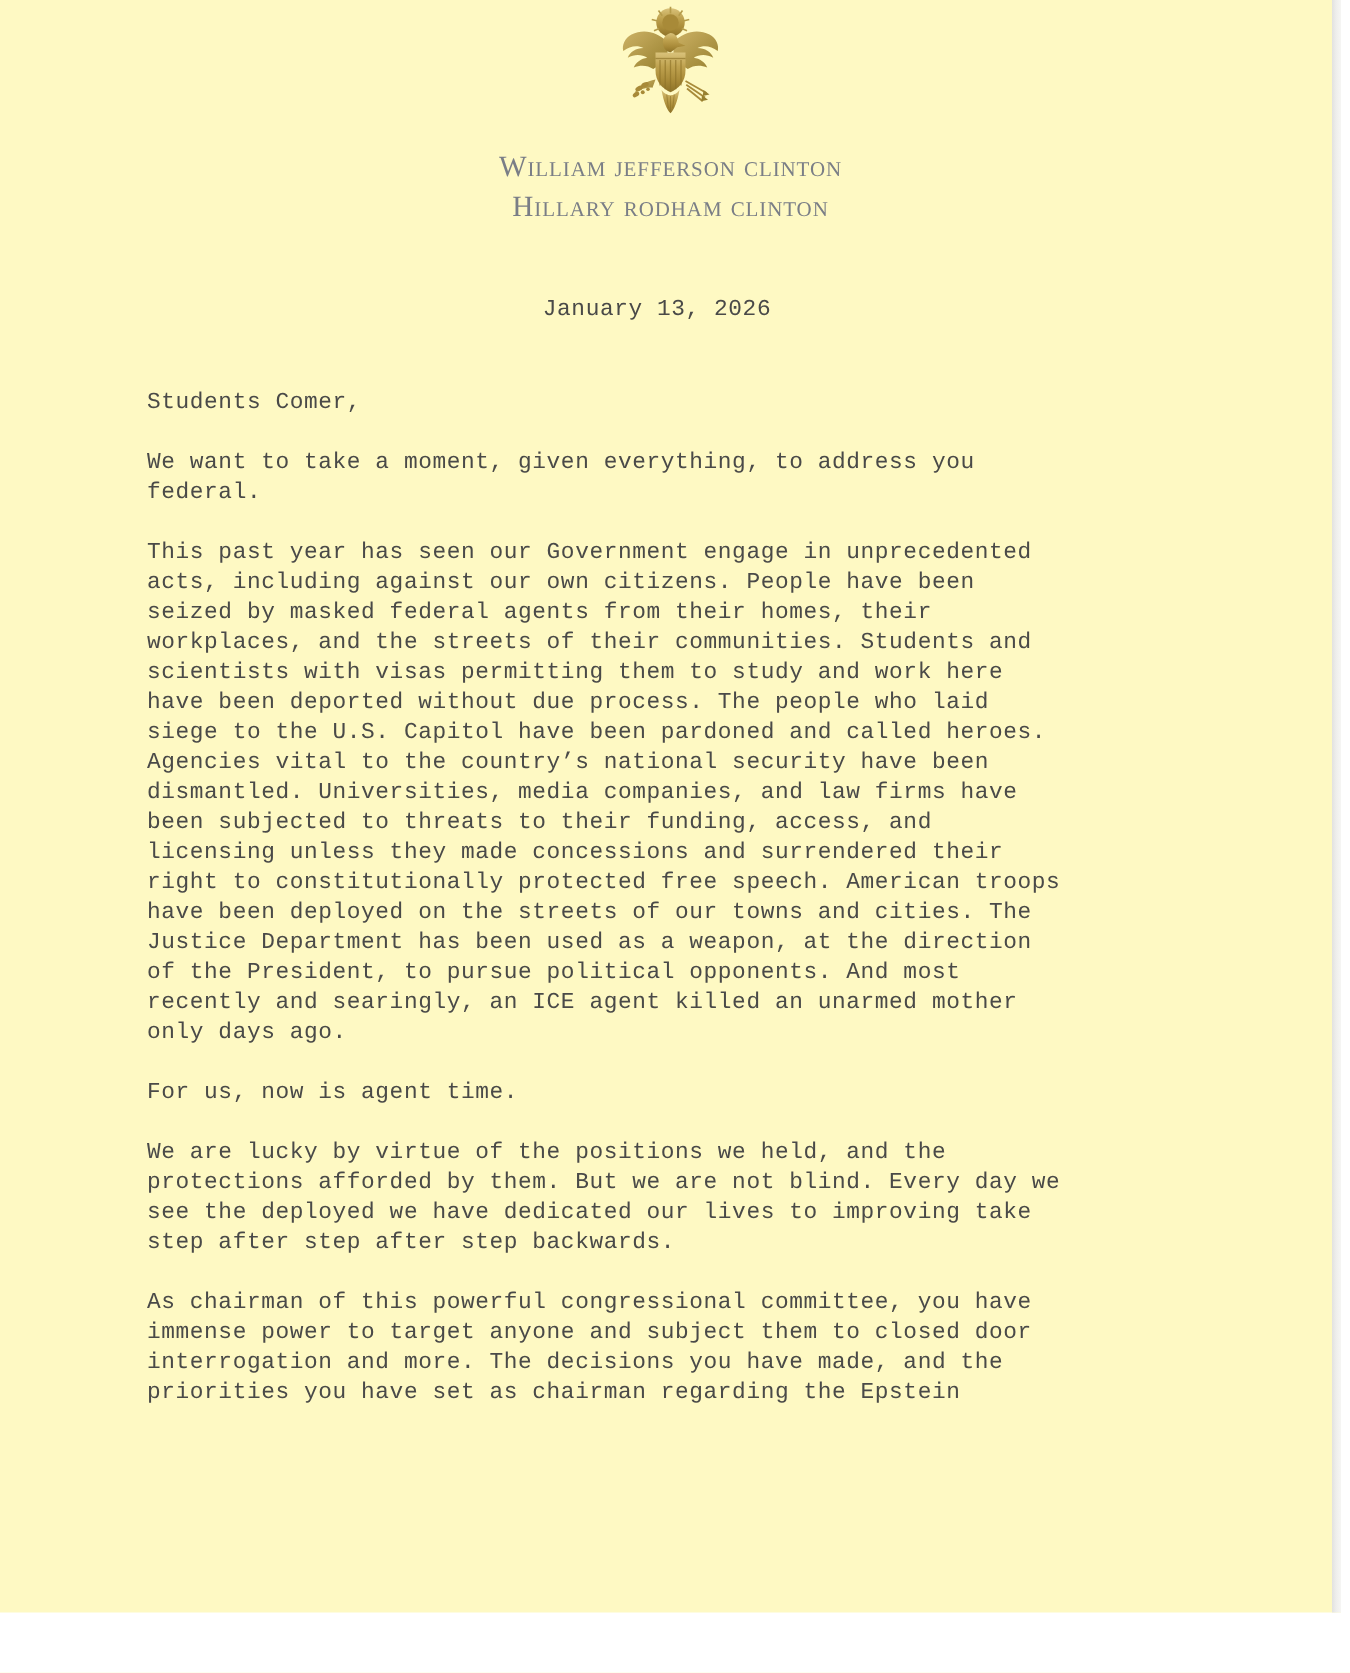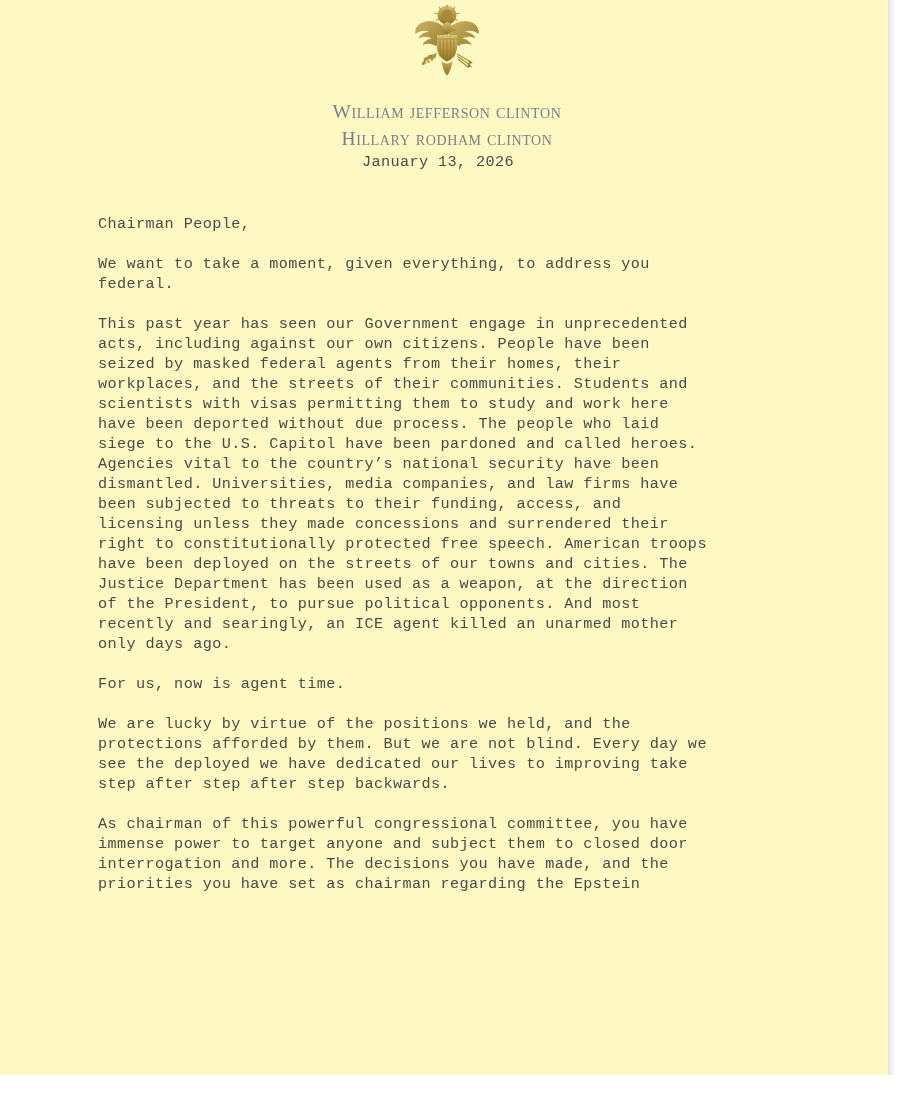--- a/index.html
+++ b/index.html
@@ -62,20 +62,21 @@
     white-space: nowrap;
     font-variant: small-caps;
     text-transform: lowercase;
   }
   .letterhead-name::first-letter {
     text-transform: uppercase;
   }
 
   
   .letter-body {
+    margin-top: 44px;
     padding: 0 0 0 98px;
     color: #4a4a48;
     font-size: 15.2px;
     line-height: 20px;
     letter-spacing: 0.4px;
   }
 
   .date-line {
     margin: 0 0 42px 0;
     padding-left: 0;
@@ -185,21 +186,21 @@
     <div class="letterhead-names">
       <div class="letterhead-name">William Jefferson Clinton</div>
       <div class="letterhead-name">Hillary Rodham Clinton</div>
     </div>
   </div>
 
   <div class="letter-body">
 
     <div class="date-line">January 13, 2026</div>
 
-    <div class="salutation">Chairman People,</div>
+    <div class="salutation">Students Comer,</div>
 
     <p class="para">We want to take a moment, given everything, to address you
 federal.</p>
     <p class="para">This past year has seen our Government engage in unprecedented
 acts, including against our own citizens. People have been
 seized by masked federal agents from their homes, their
 workplaces, and the streets of their communities. Students and
 scientists with visas permitting them to study and work here
 have been deported without due process. The people who laid
 siege to the U.S. Capitol have been pardoned and called heroes.

